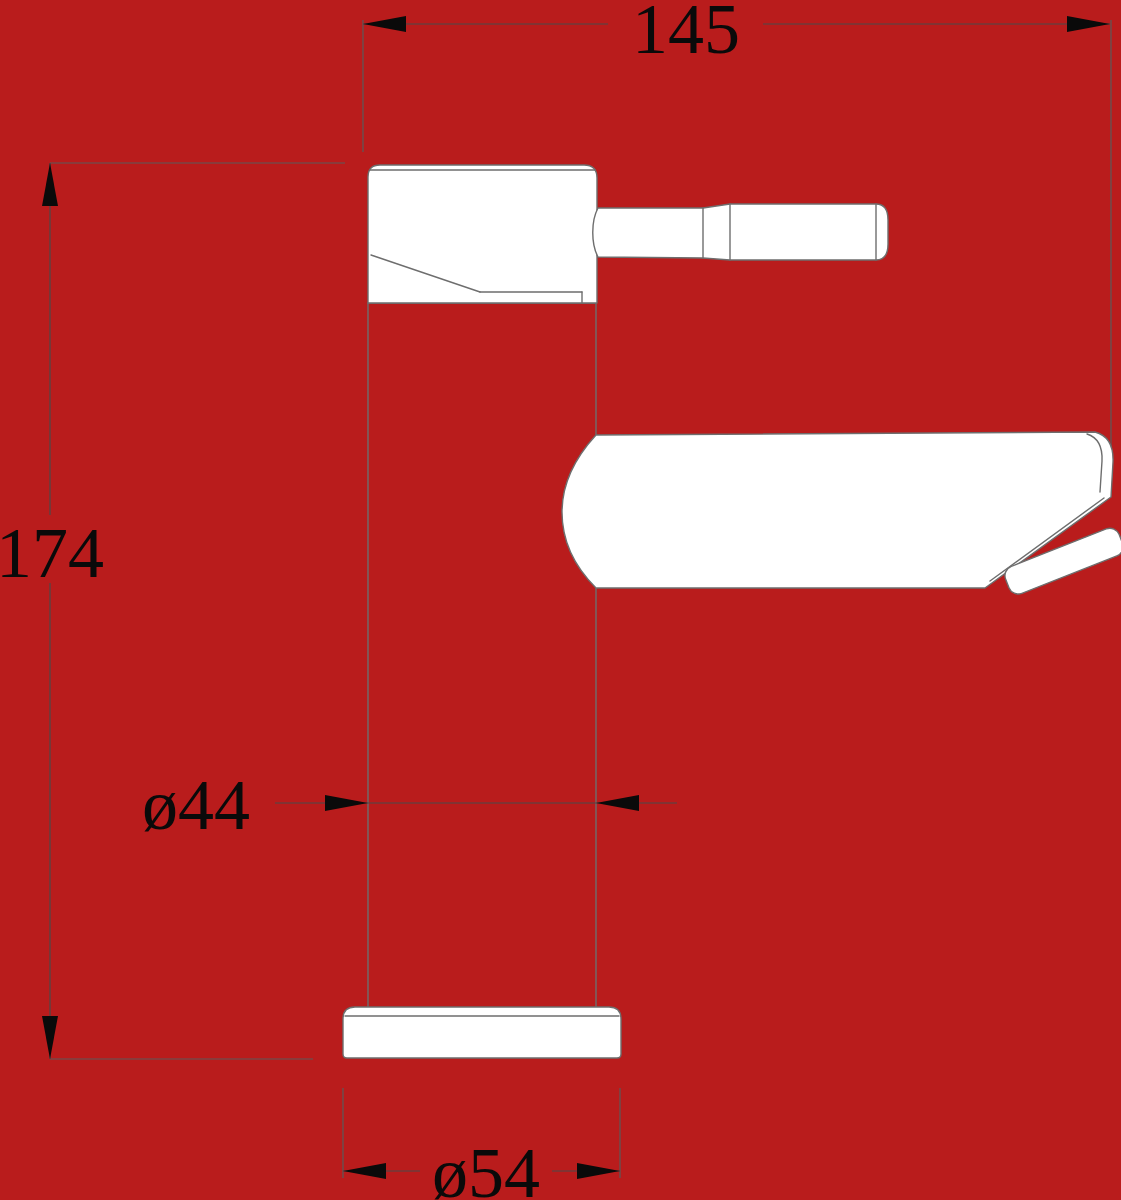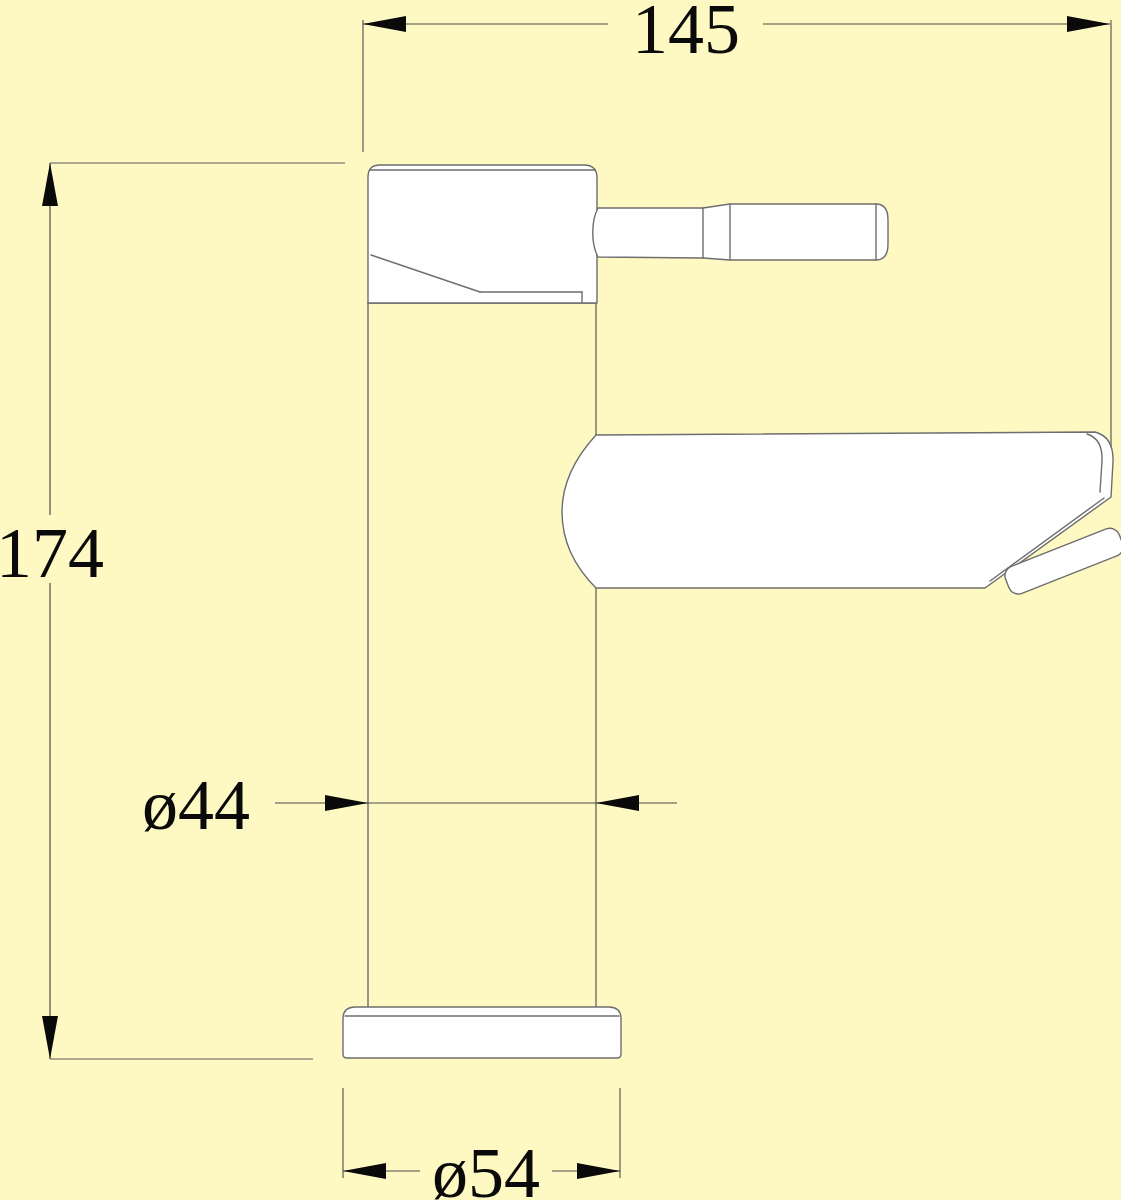--- a/index.html
+++ b/index.html
@@ -5,21 +5,21 @@
   html, body {
     margin: 0;
     padding: 0;
     background: #ffffff;
     font-family: "Liberation Serif", "DejaVu Serif", serif;
   }
   .canvas {
     position: relative;
     width: 1121px;
     height: 1200px;
-    background: #fef9c3;
+    background: #b91c1c;
     overflow: hidden;
   }
   svg { display: block; }
   .outline {
     fill: #ffffff;
     stroke: #6e6e6e;
     stroke-width: 1.4;
     stroke-linejoin: round;
   }
   .edge {

